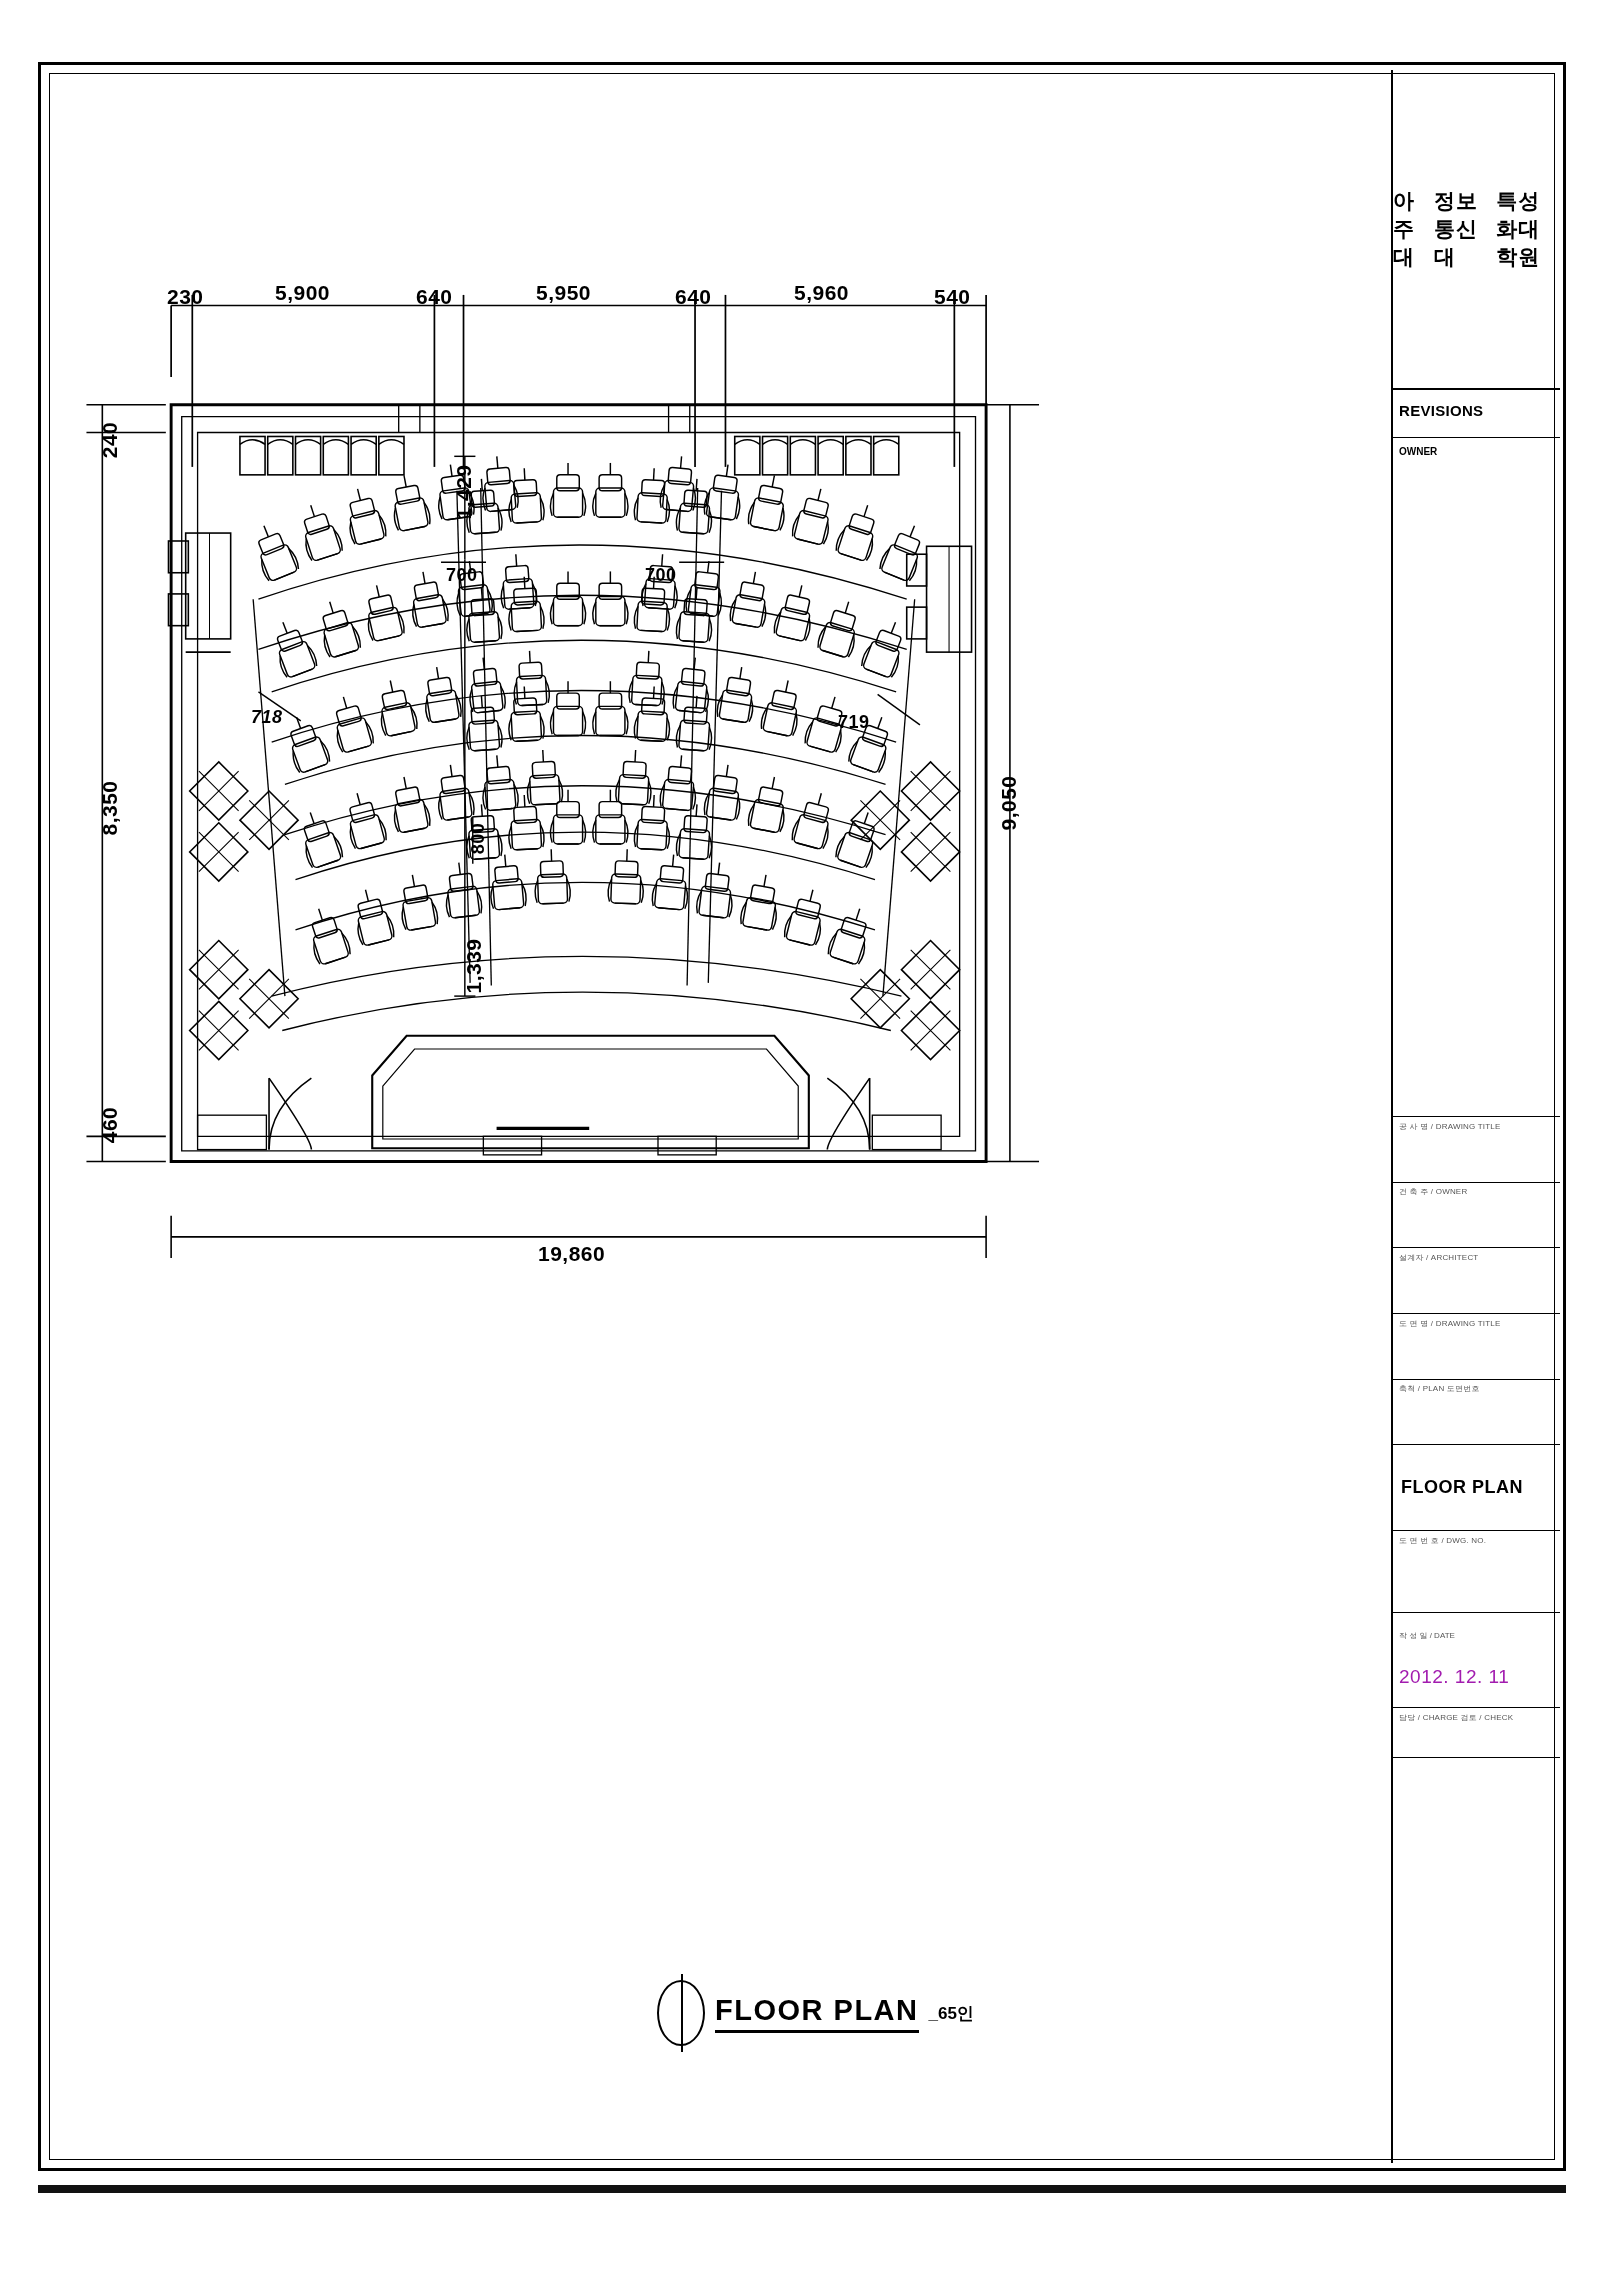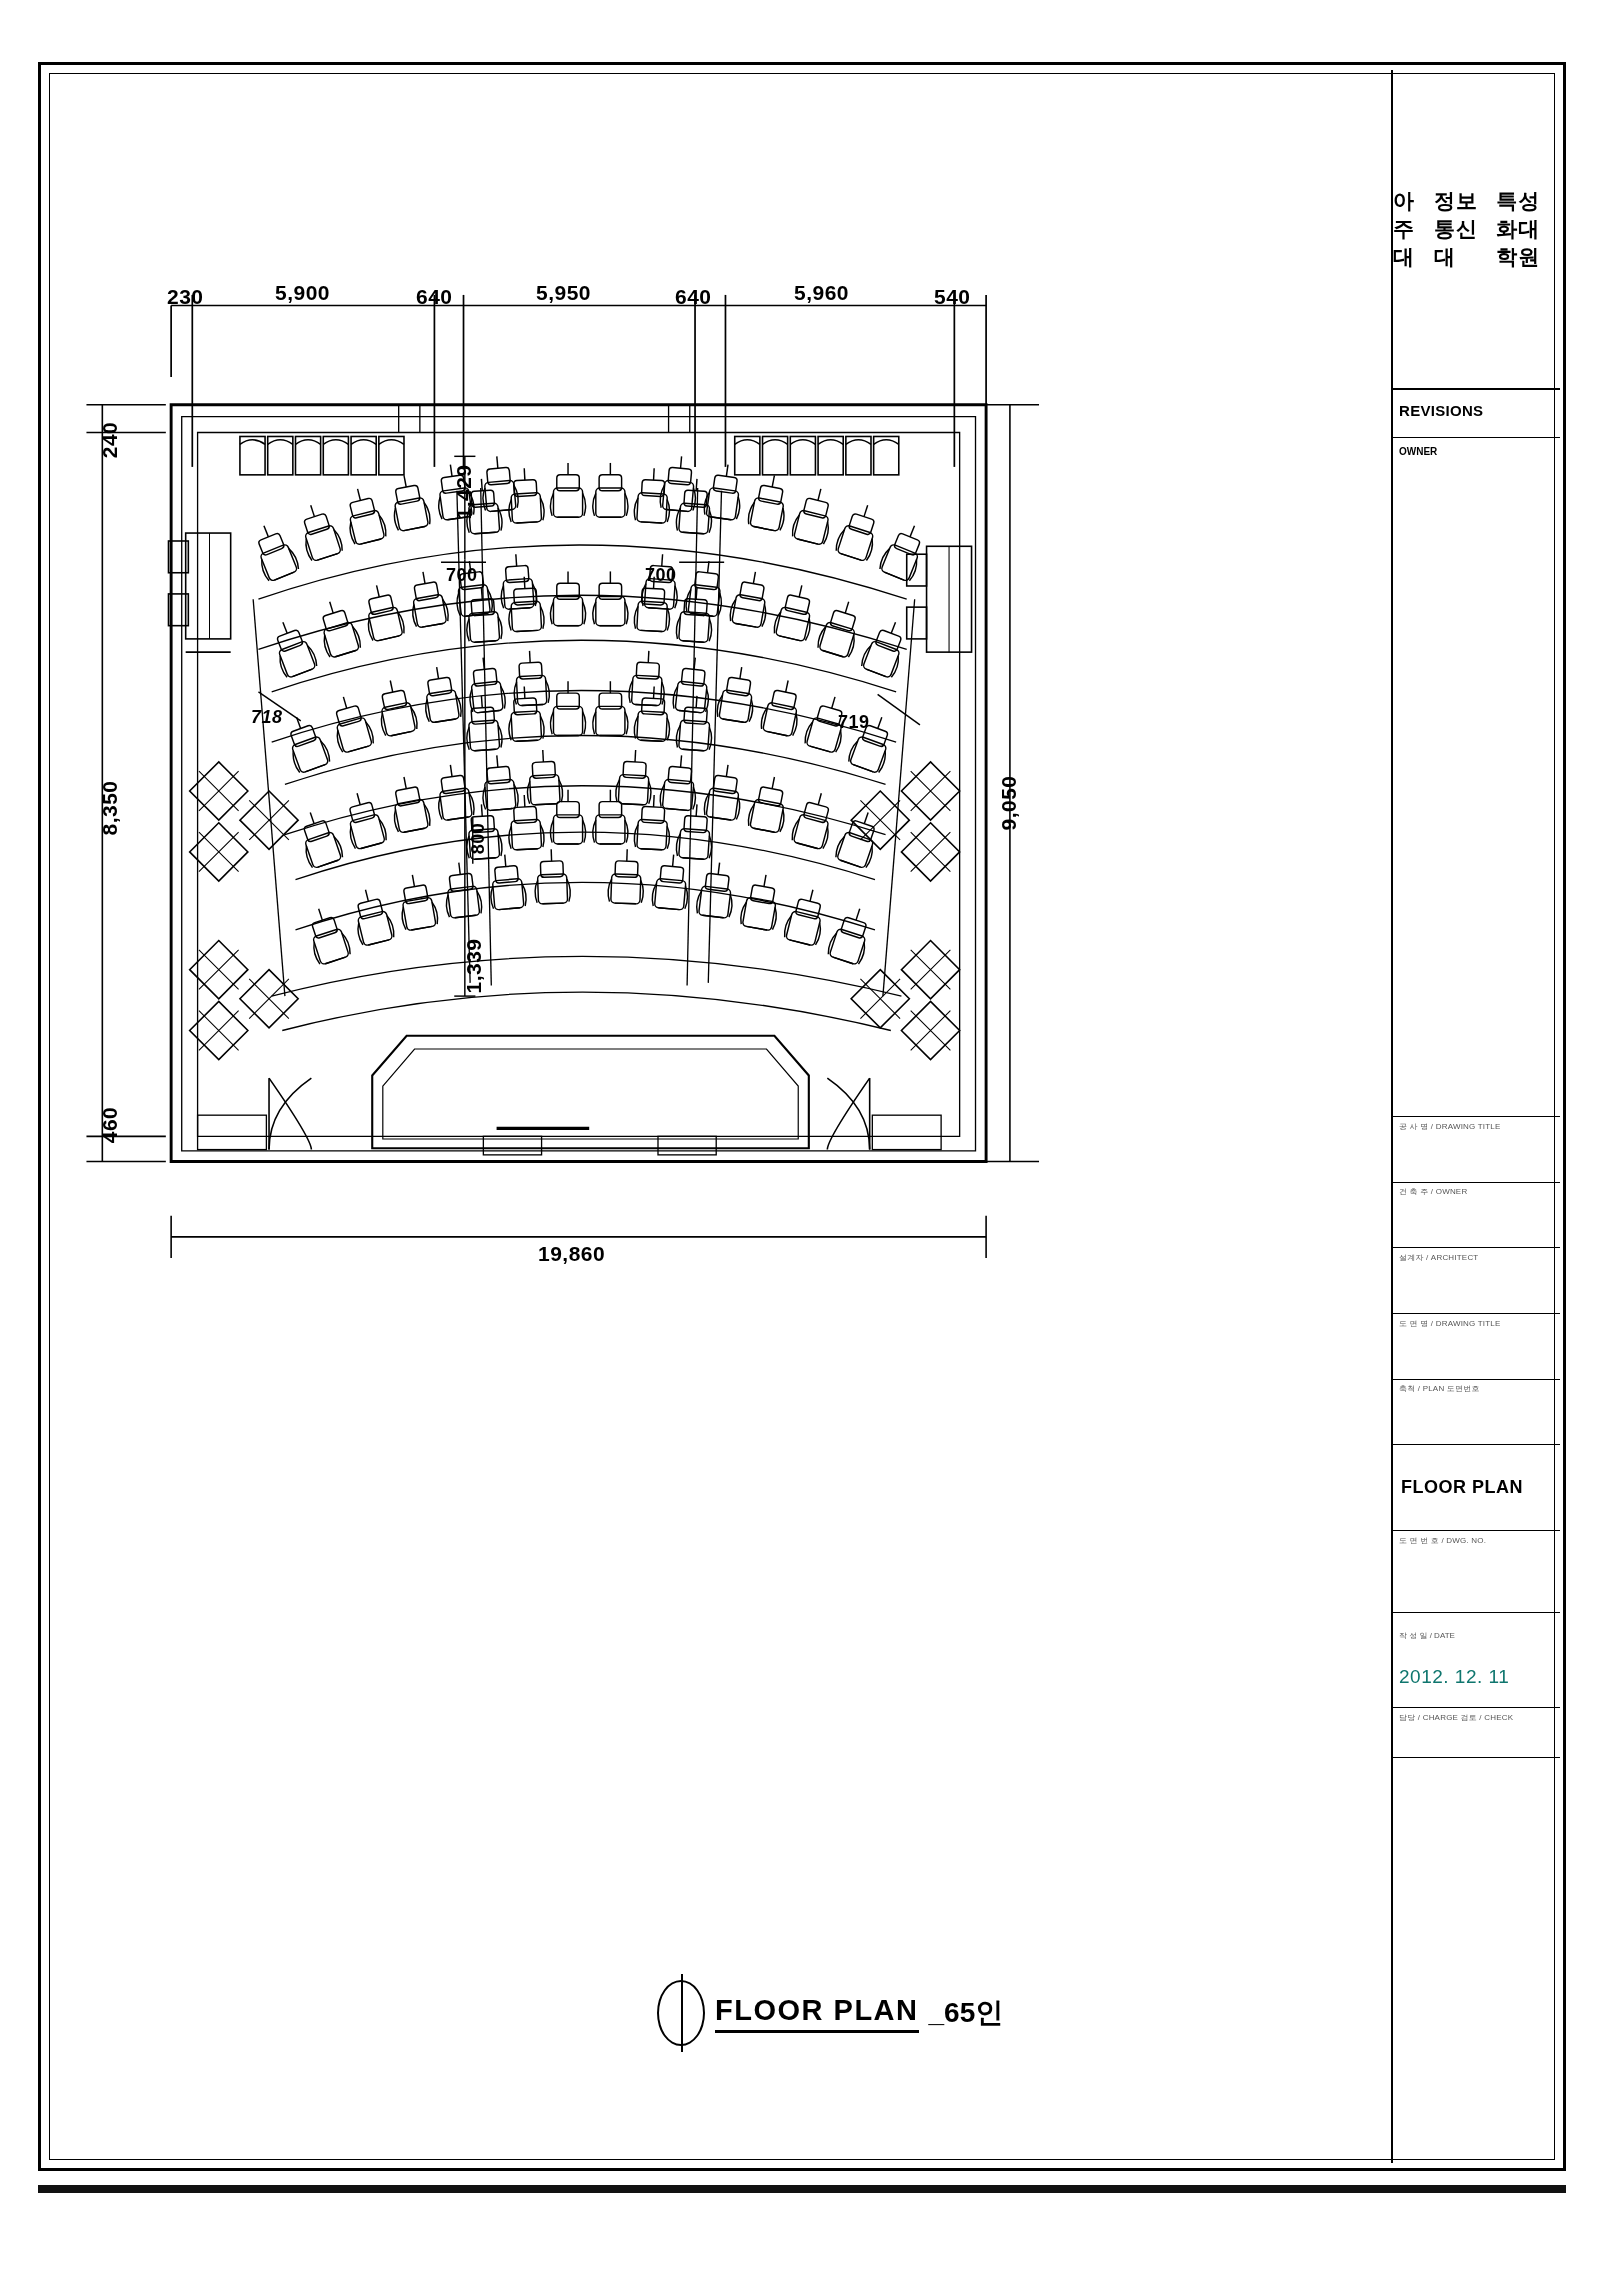--- a/index.html
+++ b/index.html
@@ -121,21 +121,21 @@
   #tb-date {
     top: 1542px;
     height: 96px;
     padding: 19px 0 0 6px;
     font-size: 8px;
   }
   #tb-date .date-line {
     font-size: 19px;
     margin-top: 24px;
     letter-spacing: 0.5px;
-    color: #0f766e;
+    color: #a21caf;
   }
   #tb-s7 { top: 1638px; height: 50px; }
   #tb-blank { top: 1688px; height: 406px; border-bottom: none; }
   .faint {
     color: #555;
     font-size: 8px;
     transform: scaleY(.9);
     transform-origin: left top;
     white-space: nowrap;
   }
@@ -176,21 +176,21 @@
   }
   #caption .cap-text {
     font-size: 29px;
     font-weight: bold;
     letter-spacing: 1.5px;
     border-bottom: 3px solid #000;
     padding-bottom: 3px;
     font-family: "Liberation Sans", sans-serif;
   }
   #caption .cap-sub {
-    font-size: 28px;
+    font-size: 17px;
     font-weight: bold;
   }
   .cap-circle {
     width: 44px;
     height: 62px;
     border: 2.5px solid #000;
     border-radius: 50%;
     position: relative;
   }
   .cap-circle::after {

